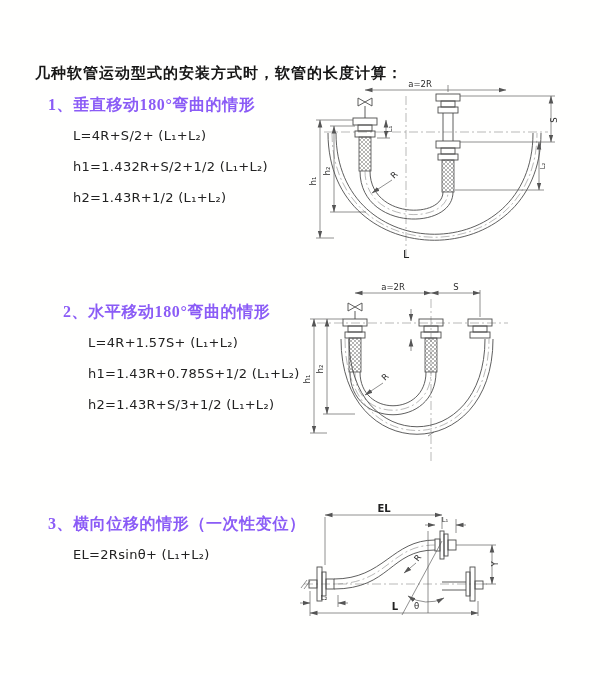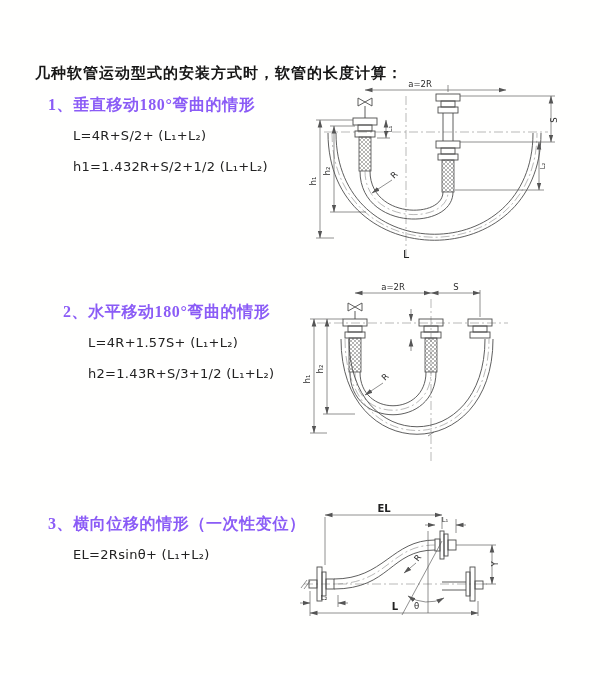--- a/index.html
+++ b/index.html
@@ -30,25 +30,27 @@
 </style>
 </head>
 <body>
 
 <div class="title">几种软管运动型式的安装方式时，软管的长度计算：</div>
 
 <div class="sec" style="top:96px;">
   <div class="h">1、垂直移动180°弯曲的情形</div>
   <div class="f">L=4R+S/2+ (L₁+L₂)</div>
   <div class="f">h1=1.432R+S/2+1/2 (L₁+L₂)</div>
+  <div class="f">h2=1.43R+1/2 (L₁+L₂)</div>
 </div>
 
 <div class="sec" style="top:303px;margin-left:15px;">
   <div class="h">2、水平移动180°弯曲的情形</div>
   <div class="f">L=4R+1.57S+ (L₁+L₂)</div>
+  <div class="f">h1=1.43R+0.785S+1/2 (L₁+L₂)</div>
   <div class="f">h2=1.43R+S/3+1/2 (L₁+L₂)</div>
 </div>
 
 <div class="sec" style="top:515px;">
   <div class="h">3、横向位移的情形（一次性变位）</div>
   <div class="f">EL=2Rsinθ+ (L₁+L₂)</div>
 </div>
 
 <div class="dia" style="left:308px;top:76px;">
 <svg width="277" height="192" viewBox="0 0 277 192">

